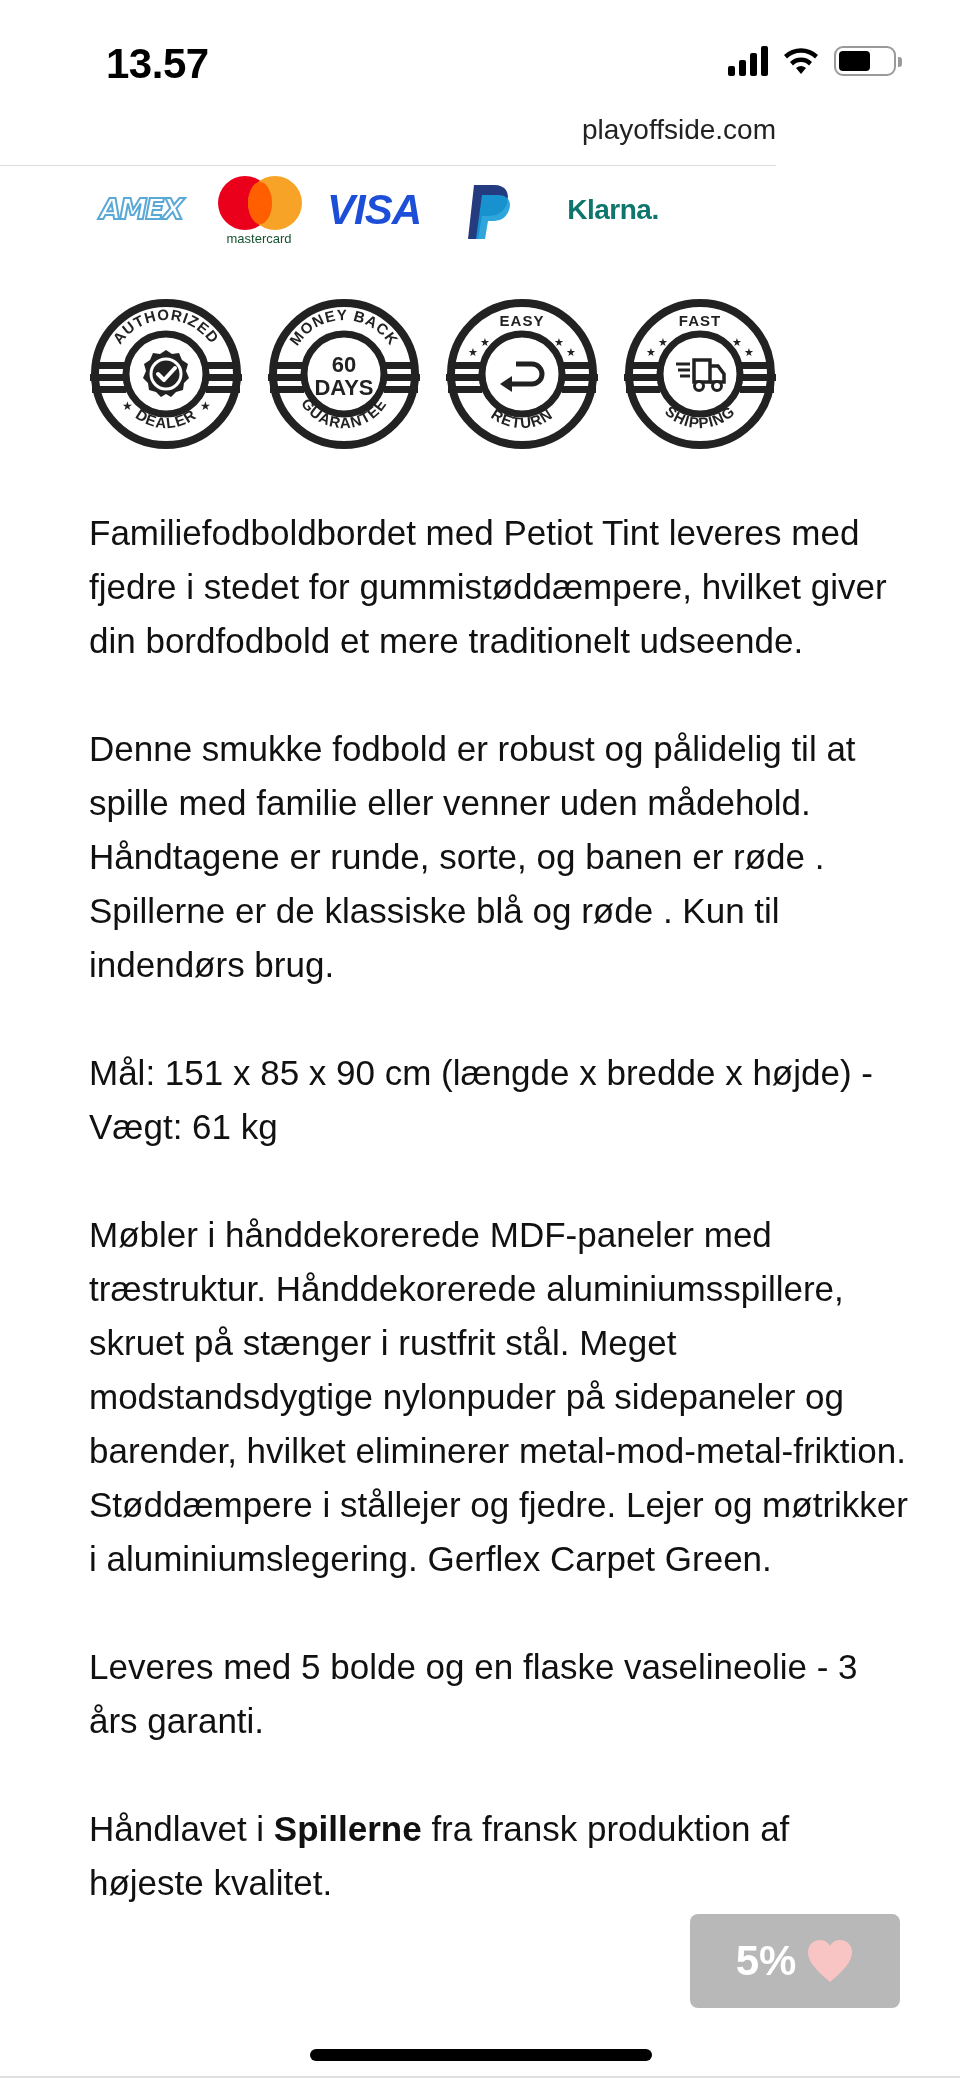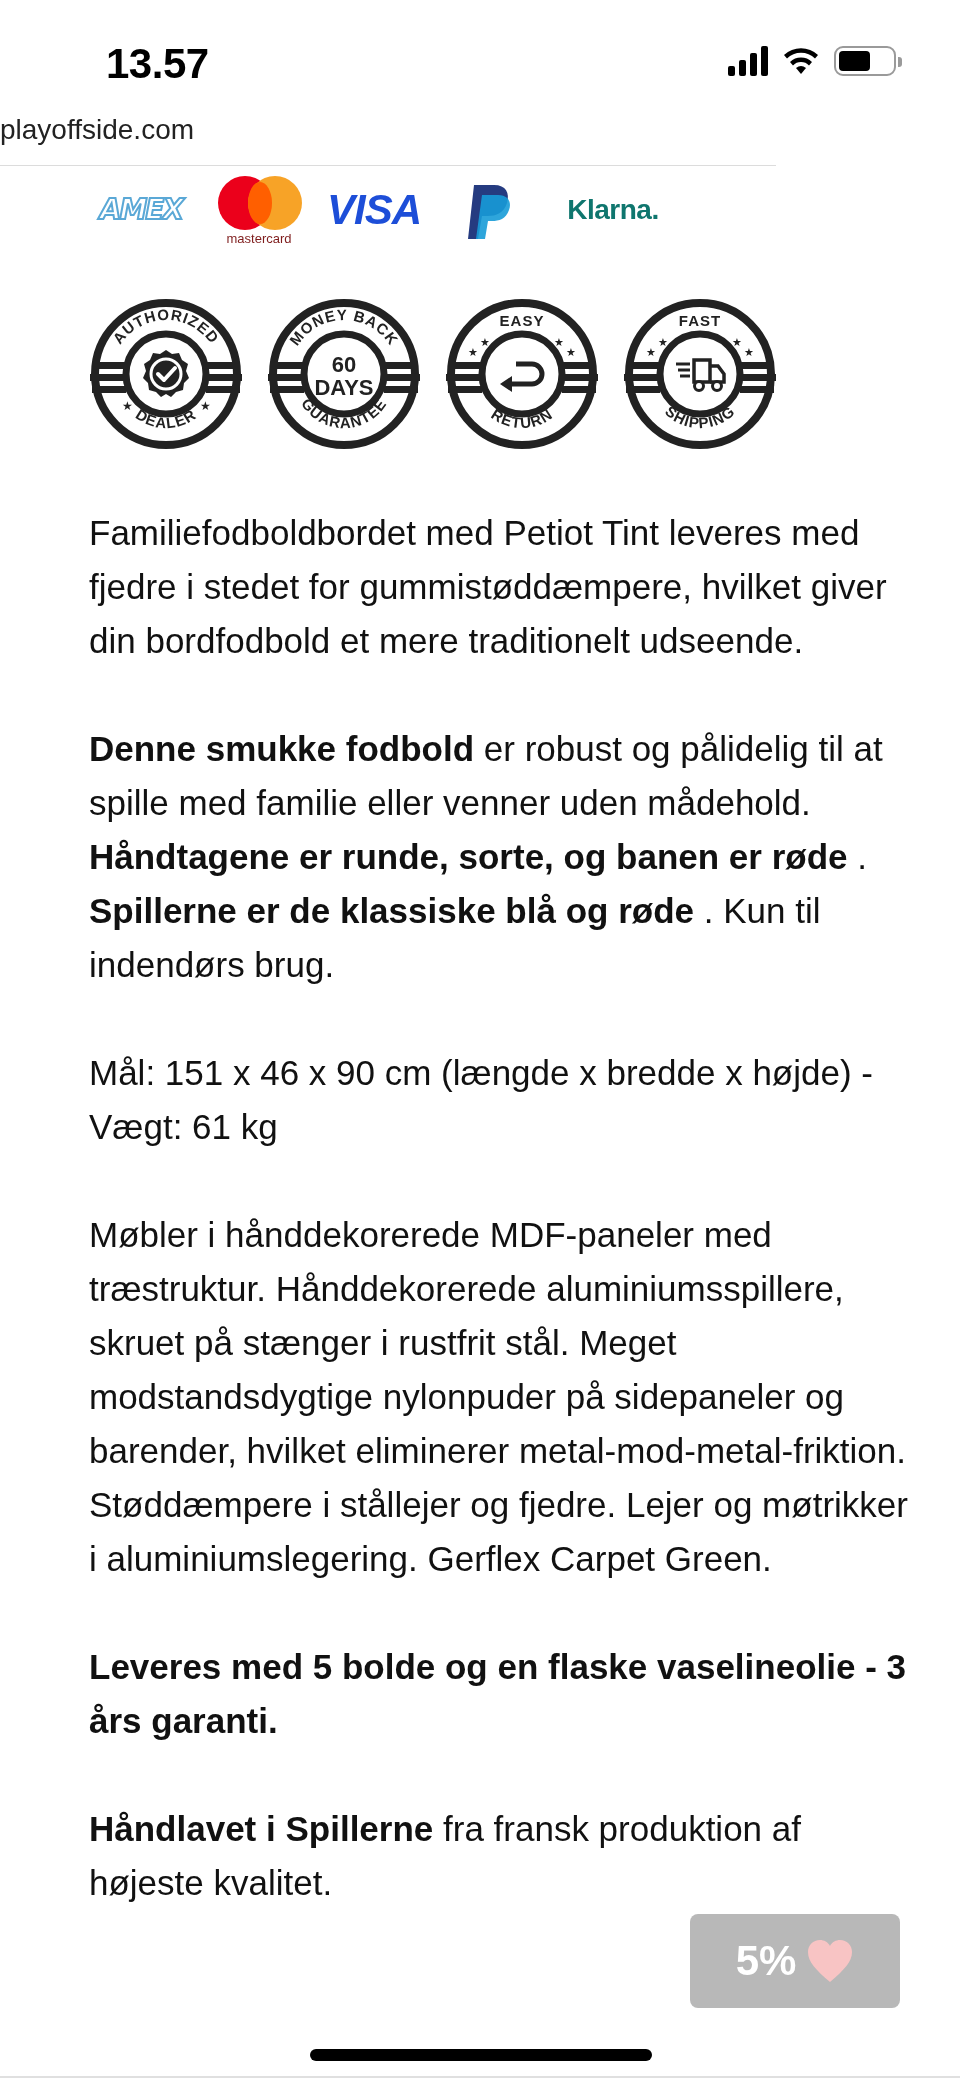--- a/index.html
+++ b/index.html
@@ -10,50 +10,50 @@
   .status-bar { position: absolute; top: 0; left: 0; width: 960px; height: 110px; }
   .status-time { position: absolute; left: 106px; top: 40px; font-size: 42px; font-weight: 700; letter-spacing: -0.5px; color: #000; text-align: center; }
   .status-icons { position: absolute; right: 64px; top: 46px; display: flex; align-items: center; gap: 14px; }
   .signal { display: flex; align-items: flex-end; gap: 4px; height: 30px; }
   .signal span { width: 7px; background: #000; border-radius: 2px; display: block; }
   .battery { position: relative; width: 62px; height: 30px; border: 2.5px solid #9a9a9a; border-radius: 9px; padding: 3px; }
   .battery .level { width: 60%; height: 100%; background: #000; border-radius: 4px; }
   .battery .nub { position: absolute; right: -8px; top: 9px; width: 4px; height: 10px; background: #9a9a9a; border-radius: 0 3px 3px 0; }
 
   
-  .url-bar { position: absolute; top: 110px; left: 0; width: 776px; height: 56px; border-bottom: 1.5px solid #dcdcdc; text-align: left; }
+  .url-bar { position: absolute; top: 110px; left: 0; width: 776px; height: 56px; border-bottom: 1.5px solid #dcdcdc; text-align: right; }
   .url-text { font-size: 28px; color: #222; line-height: 40px; }
 
   
   .payments { position: absolute; top: 172px; left: 88px; width: 600px; height: 80px; }
   .pay { position: absolute; display: flex; align-items: center; justify-content: center; }
   .amex { left: 2px; top: 22px; width: 92px; height: 30px; justify-content: flex-end; }
   .amex-text { font-family: "DejaVu Sans", sans-serif; font-weight: 900; font-size: 28px; font-style: italic; color: #fff; -webkit-text-stroke: 2px #5aa8d6; letter-spacing: -2px; }
   .mastercard { left: 126px; top: 4px; width: 90px; height: 70px; flex-direction: column; }
   .mc-circles { position: relative; width: 86px; height: 54px; }
   .mc-c { position: absolute; top: 0; width: 54px; height: 54px; border-radius: 50%; }
   .mc-red { left: 2px; background: #eb001b; }
   .mc-yellow { left: 32px; background: #f79e1b; opacity: 0.95; }
   .mc-mid { position: absolute; left: 32px; top: 6px; width: 24px; height: 42px; background: #ff5f00; border-radius: 50%; }
-  .mc-text { font-size: 13px; color: #7f1d1d; margin-top: 2px; }
+  .mc-text { font-size: 13px; color: #14532d; margin-top: 2px; }
   .visa { left: 236px; top: 18px; width: 100px; height: 40px; }
   .visa-text { font-size: 42px; font-weight: 900; font-style: italic; color: #1d4ed8; letter-spacing: -1px; }
   .paypal { left: 376px; top: 10px; width: 50px; height: 60px; }
   .klarna { left: 470px; top: 20px; width: 110px; height: 36px; }
   .klarna-text { font-size: 28px; font-weight: 700; color: #0f766e; letter-spacing: -0.5px; }
 
   
   .badges { position: absolute; top: 298px; left: 90px; width: 700px; height: 154px; }
   .badge { position: absolute; top: 0; width: 152px; height: 152px; }
   .badge svg { width: 152px; height: 152px; display: block; }
 
   
   .content { position: absolute; top: 506px; left: 89px; width: 820px; font-size: 35px; line-height: 54px; color: #111; }
   .para { margin-bottom: 54px; }
-  .para b { font-weight: 700; }
+  .para b { font-weight: 400; }
   .underline-link { font-weight: 700; color: #111; text-decoration: none; }
 
   
   .discount { position: absolute; left: 690px; top: 1914px; width: 210px; height: 94px; background: rgba(178,178,178,0.92); border-radius: 8px; display: flex; align-items: center; justify-content: center; gap: 10px; }
   .discount-text { font-size: 42px; font-weight: 700; color: #fff; }
   .heart { width: 48px; height: 46px; }
 
   
   .home-indicator { position: absolute; left: 310px; top: 2049px; width: 342px; height: 12px; background: #000; border-radius: 6px; }
   .bottom-edge { position: absolute; left: 0; top: 2076px; width: 960px; height: 2px; background: #e0e0e0; }
@@ -216,21 +216,21 @@
         <line x1="54" y1="72" x2="66" y2="72" stroke="#222" stroke-width="3"></line>
         <line x1="56" y1="78" x2="66" y2="78" stroke="#222" stroke-width="3"></line>
       </g>
     </svg>
   </div>
 </div>
 
 <div class="content">
   <p class="para">Familiefodboldbordet med Petiot Tint leveres med fjedre i stedet for gummistøddæmpere, hvilket giver din bordfodbold et mere traditionelt udseende.</p>
   <p class="para"><b>Denne smukke fodbold</b><span> er robust og pålidelig til at spille med familie eller venner uden mådehold. </span><b>Håndtagene er runde, sorte, og banen er røde</b><span> . </span><b>Spillerne er de klassiske blå og røde</b><span> . Kun til indendørs brug.</span></p>
-  <p class="para">Mål: 151 x 46 x 90 cm (længde x bredde x højde) - Vægt: 61 kg</p>
+  <p class="para">Mål: 151 x 85 x 90 cm (længde x bredde x højde) - Vægt: 61 kg</p>
   <p class="para">Møbler i hånddekorerede MDF-paneler med træstruktur. Hånddekorerede aluminiumsspillere, skruet på stænger i rustfrit stål. Meget modstandsdygtige nylonpuder på sidepaneler og barender, hvilket eliminerer metal-mod-metal-friktion. Støddæmpere i stållejer og fjedre. Lejer og møtrikker i aluminiumslegering. Gerflex Carpet Green.</p>
   <p class="para"><b>Leveres med 5 bolde og en flaske vaselineolie - 3 års garanti.</b></p>
   <p class="para"><b>Håndlavet i </b><a class="underline-link">Spillerne</a><span> fra fransk produktion af højeste kvalitet.</span></p>
 </div>
 
 <div class="discount">
   <span class="discount-text">5%</span>
   <svg class="heart" viewBox="0 0 48 46">
     <path d="M24 44 C10 32 2 24 2 14 C2 7 7 2 14 2 C18 2 22 4 24 8 C26 4 30 2 34 2 C41 2 46 7 46 14 C46 24 38 32 24 44 Z" fill="#f8c4c4"></path>
   </svg>

